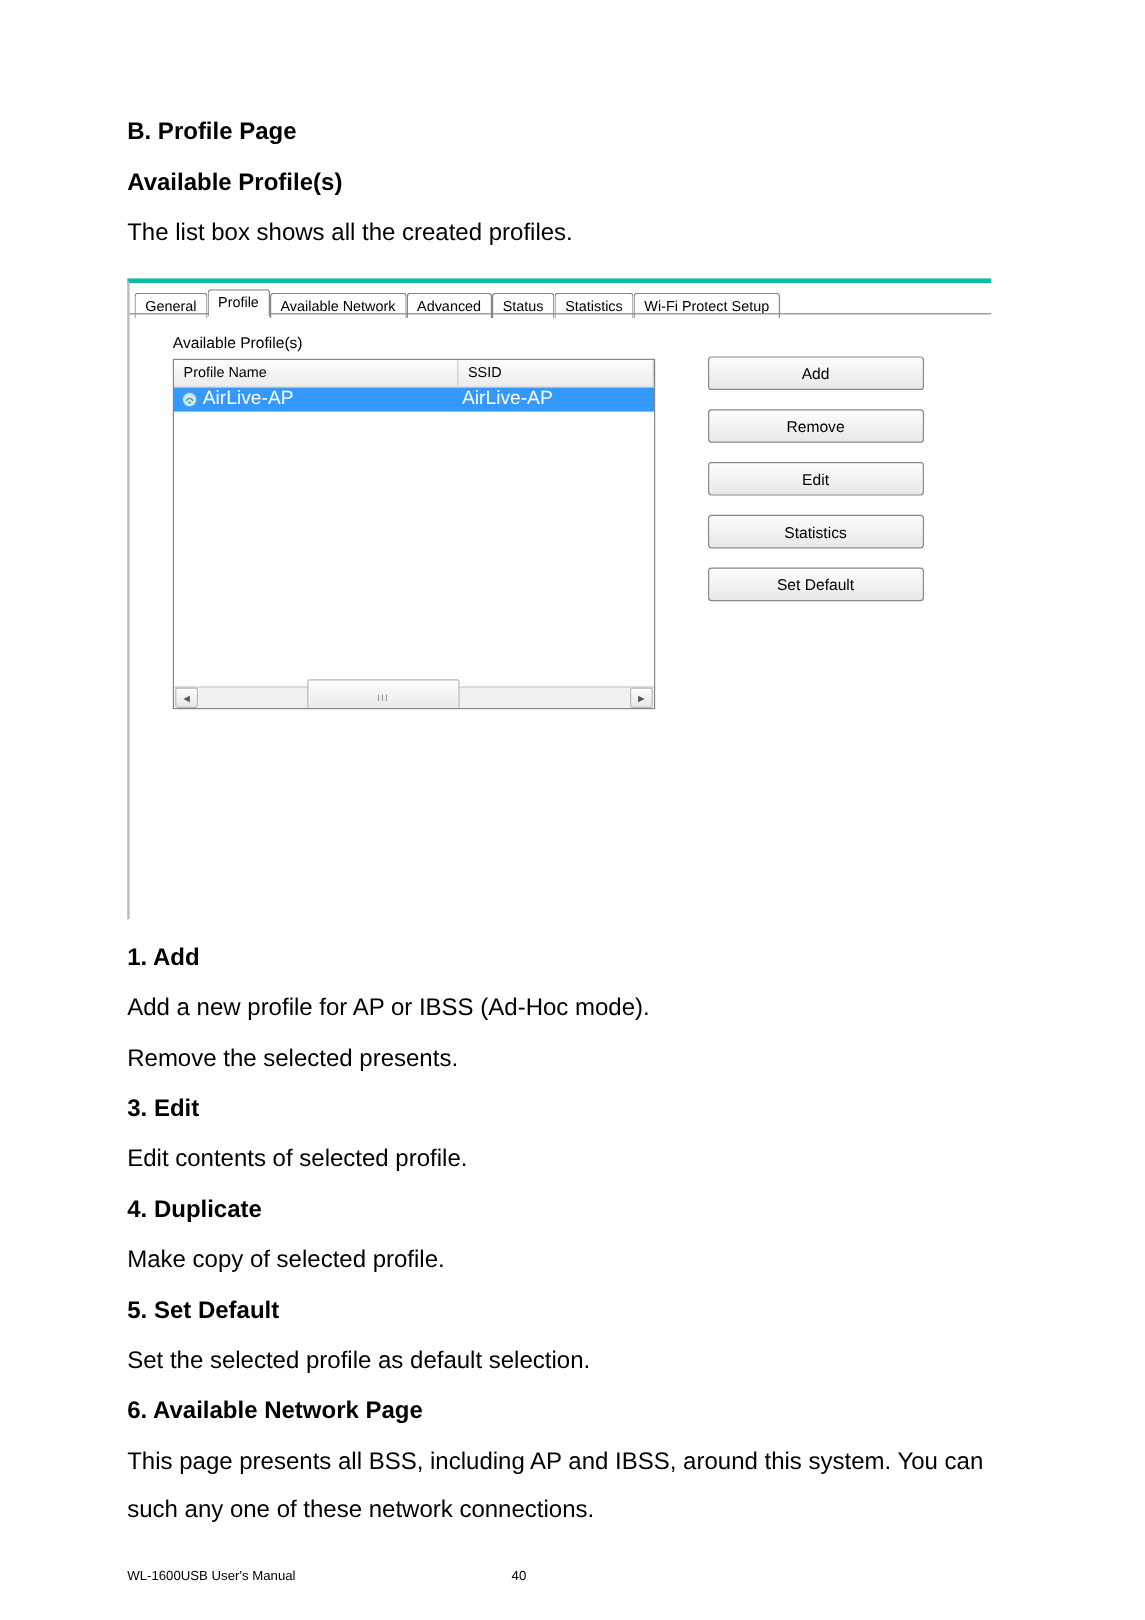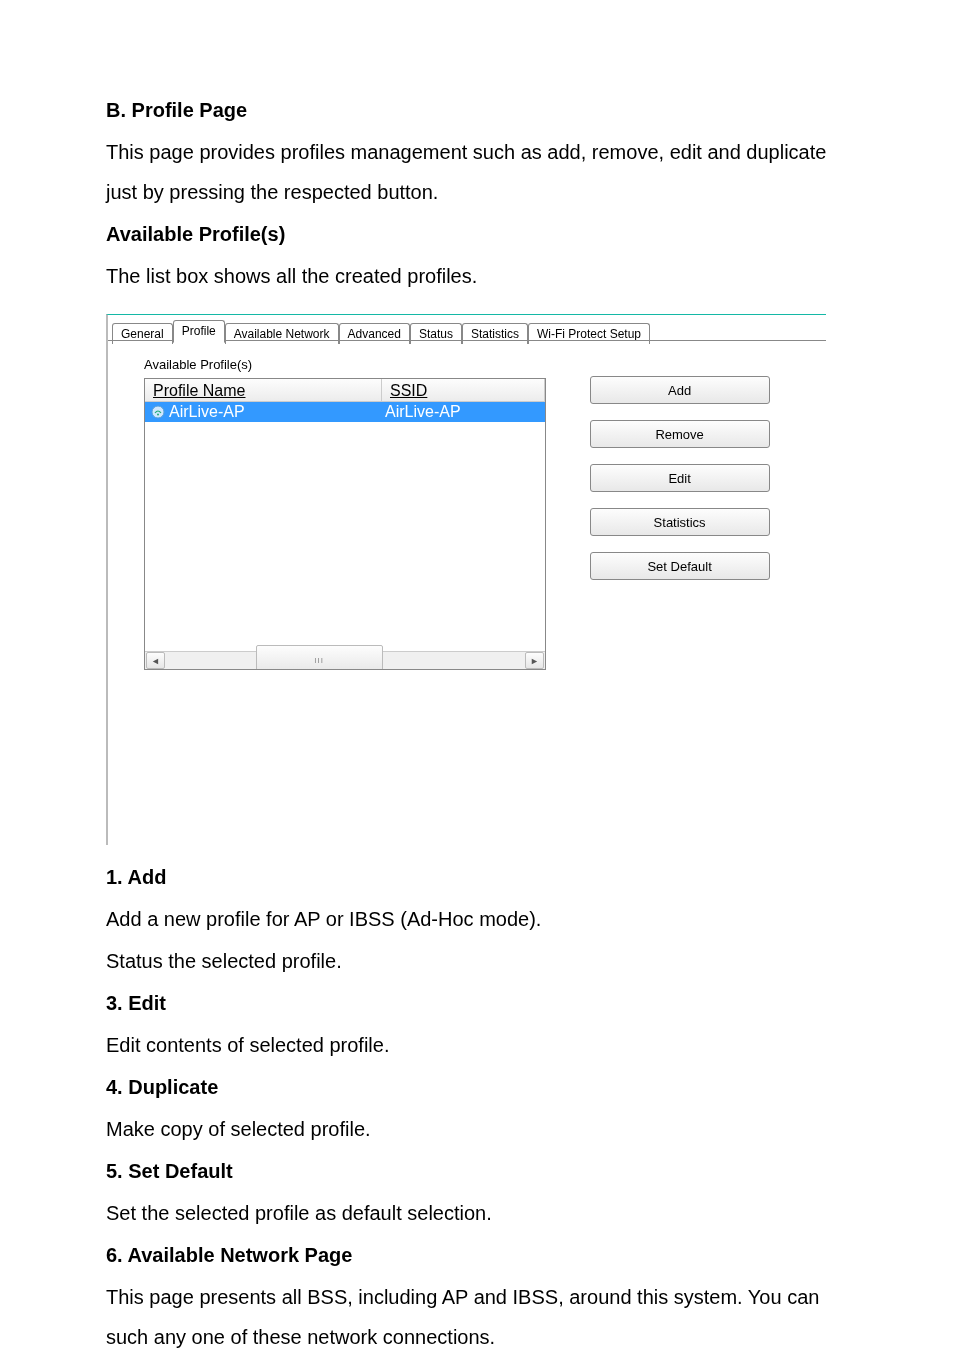--- a/index.html
+++ b/index.html
@@ -19,21 +19,21 @@
     margin: 0 0 2px 0;
   }
   .bold {
     font-weight: bold;
   }
   .screenshot {
     margin: 18px 0 12px 0;
     border: 2px solid #999;
     border-right: none;
     border-bottom: none;
-    border-top: 1px solid #14b8a6;
+    border-top: 4px solid #14b8a6;
     border-left: 2px solid #bbb;
     background: #fff;
     width: 718px;
     height: 530px;
     font-family: Tahoma, Verdana, sans-serif;
     font-size: 13px;
     color: #000;
   }
   .tabs {
     display: flex;
@@ -88,22 +88,21 @@
   }
   .list-header {
     display: flex;
     background: linear-gradient(#fdfdfd, #ececec);
     border-bottom: 1px solid #ccc;
     height: 22px;
   }
   .list-header .col {
     padding: 3px 8px;
     border-right: 1px solid #ccc;
-    font-size: 16px;
-    text-decoration: underline;
+    font-size: 12px;
   }
   .col-name { width: 220px; }
   .col-ssid { flex: 1; }
   .list-row {
     display: flex;
     background: #3399ff;
     color: #fff;
     height: 20px;
     align-items: center;
   }
@@ -195,21 +194,20 @@
   }
   .footer .left { flex:0 0 auto; }
   .footer .pagenum { margin-left: 180px; }
 </style>
 </head>
 <body>
 
 <div class="page">
 
   <p class="para bold">B. Profile Page</p>
-  <p class="para">This page provides profiles management such as add, remove, edit and duplicate just by pressing the respected button.</p>
   <p class="para bold">Available Profile(s)</p>
   <p class="para">The list box shows all the created profiles.</p>
 
   <div class="screenshot">
     <div class="tabs">
       <div class="tab inactive">General</div>
       <div class="tab active">Profile</div>
       <div class="tab inactive">Available Network</div>
       <div class="tab inactive">Advanced</div>
       <div class="tab inactive">Status</div>
@@ -254,21 +252,21 @@
         <button class="win-btn">Edit</button>
         <button class="win-btn">Statistics</button>
         <button class="win-btn">Set Default</button>
       </div>
     </div>
   </div>
 
   <p class="para bold">1. Add</p>
   <p class="para">Add a new profile for AP or IBSS (Ad-Hoc mode).</p>
 
-  <p class="para">Status the selected profile.</p>
+  <p class="para">Remove the selected presents.</p>
 
   <p class="para bold">3. Edit</p>
   <p class="para">Edit contents of selected profile.</p>
 
   <p class="para bold">4. Duplicate</p>
   <p class="para">Make copy of selected profile.</p>
 
   <p class="para bold">5. Set Default</p>
   <p class="para">Set the selected profile as default selection.</p>
 

